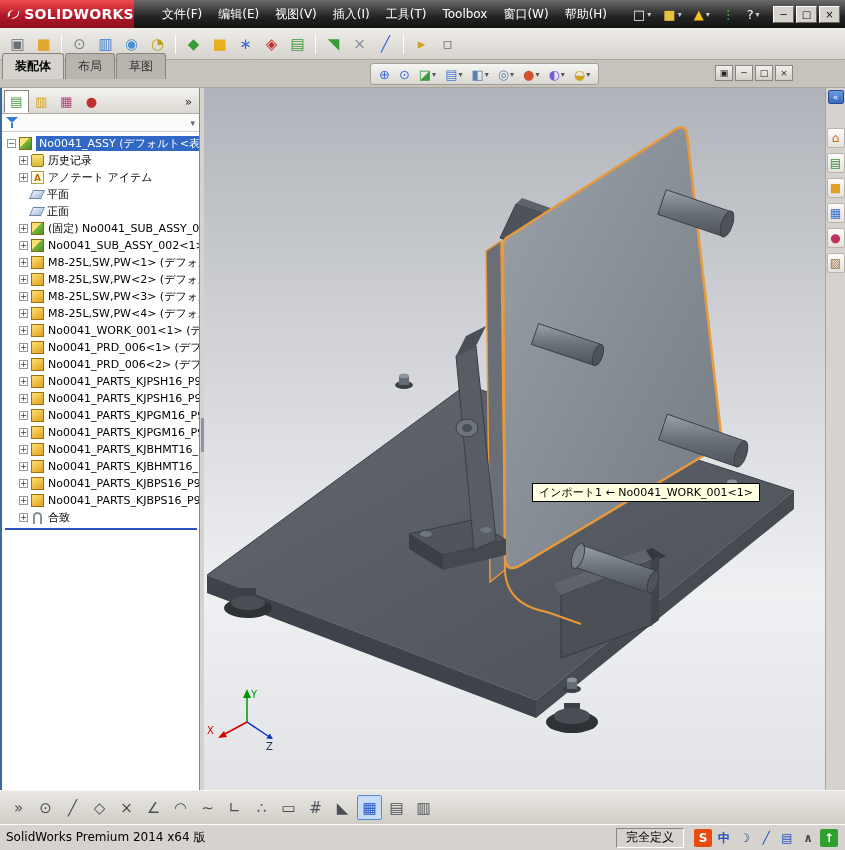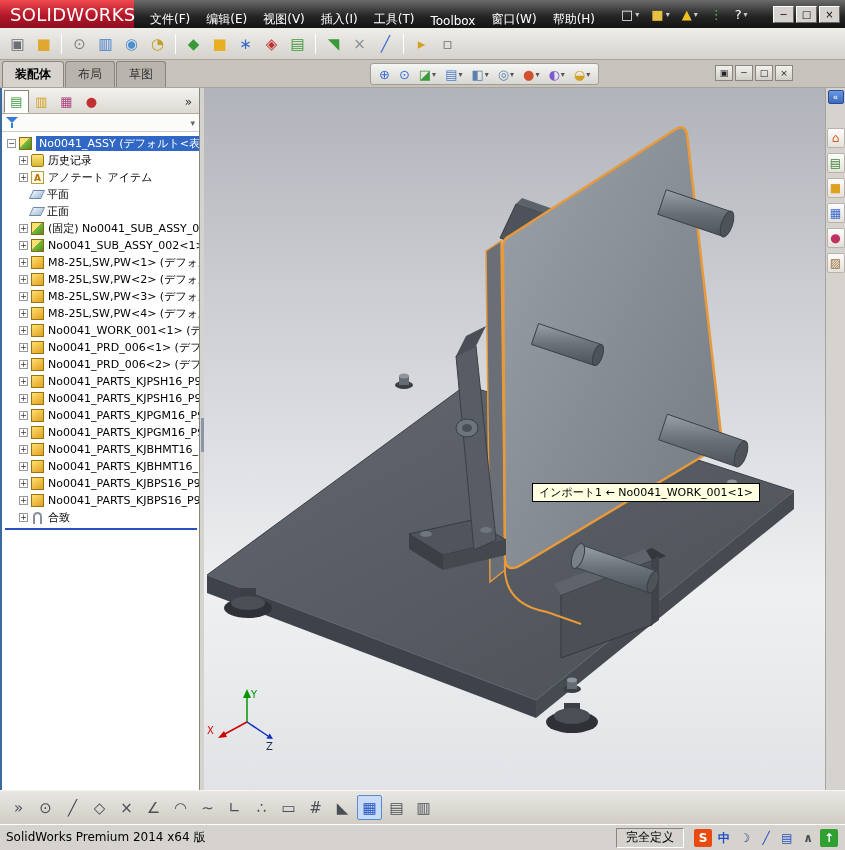--- a/index.html
+++ b/index.html
@@ -2,39 +2,39 @@
 <html><head>
 <meta charset="utf-8">
 <style>
 *{margin:0;padding:0;box-sizing:border-box}
 html,body{width:845px;height:850px;overflow:hidden;font-family:"DejaVu Sans","Liberation Sans",sans-serif;font-size:12px;background:#d6d3ce}
 #app{position:relative;width:845px;height:850px;background:#d6d3ce}
 
 
 #titlebar{position:absolute;top:0;left:0;right:0;height:28px;background:linear-gradient(#6b6b6b,#3a3a3a 40%,#222 62%,#141414);display:flex;align-items:center;color:#fff;z-index:20}
 #logo{height:28px;width:134px;flex:none;background:linear-gradient(#ef4a4e,#b5182a 55%,#8d0f1f);display:flex;align-items:center;gap:4px;padding-left:6px}
-#logo .logo-text{font-weight:normal;font-size:18px;letter-spacing:.3px}
-#menu-bar{display:flex;height:100%;align-items:flex-end;margin-left:8px}
+#logo .logo-text{font-weight:bold;font-size:14px;letter-spacing:.3px}
+#menu-bar{display:flex;height:100%;align-items:center;margin-left:20px}
 .menu-item{display:flex;align-items:center;padding:0 8px;font-size:12px;cursor:default}
 #titlebar-icons{display:flex;align-items:center;gap:4px;margin-left:14px}
 .qi{display:flex;align-items:center;padding:2px 3px;border:1px solid transparent;border-radius:2px}
 .qi .glyph{font-size:13px;line-height:1}
 .qi .dd{font-size:8px;color:#ccc;margin-left:2px}
 #win-controls{margin-left:auto;display:flex;gap:2px;padding-right:5px}
 .wc{width:21px;height:17px;background:#d6d3ce;border:1px solid;border-color:#fff #6a675f #6a675f #fff;color:#111;font-size:10px;display:flex;align-items:center;justify-content:center}
 
 
 #main-toolbar{position:absolute;top:28px;left:0;right:0;height:32px;background:linear-gradient(#efede9,#d6d3ce);border-bottom:1px solid #a8a49c;display:flex;align-items:center;padding:0 5px;gap:1px}
 .tbi{width:25px;height:25px;display:flex;align-items:center;justify-content:center;border:1px solid transparent;border-radius:2px}
 .tbi .glyph{font-size:15px}
 .tb-sep{width:1px;height:20px;background:#a39f97;border-right:1px solid #fff;margin:0 4px}
 
 
 #tab-strip{position:absolute;top:60px;left:0;right:0;height:28px;background:#c6c3bc;border-bottom:1px solid #a8a49c}
-#tab-strip-tabs{position:absolute;left:2px;bottom:0;display:flex;align-items:center}
+#tab-strip-tabs{position:absolute;left:2px;bottom:8px;display:flex;align-items:center}
 .cm-tab{padding:4px 12px;font-size:12px;background:#b9b5ae;border:1px solid #8a867e;border-bottom:none;border-radius:3px 3px 0 0;margin-right:1px;color:#333}
 .cm-tab.active{background:#d6d3ce;font-weight:bold;color:#000}
 #heads-up{position:absolute;left:370px;top:3px;display:flex;align-items:center;gap:3px;background:linear-gradient(#f5f5f3,#d9d7d1);border:1px solid #a39f97;border-radius:3px;padding:1px 5px;height:22px}
 .hu{display:flex;align-items:center;padding:0 2px;border:1px solid transparent;border-radius:2px}
 .hu .glyph{font-size:13px;line-height:1}
 .hu .dd{font-size:8px;color:#555;margin-left:1px}
 #doc-controls{position:absolute;right:52px;top:5px;display:flex;gap:2px}
 .dc{width:18px;height:16px;border:1px solid #8a867e;background:linear-gradient(#f2f1ee,#d2cfc8);font-size:9px;display:flex;align-items:center;justify-content:center;color:#222}
 
 

